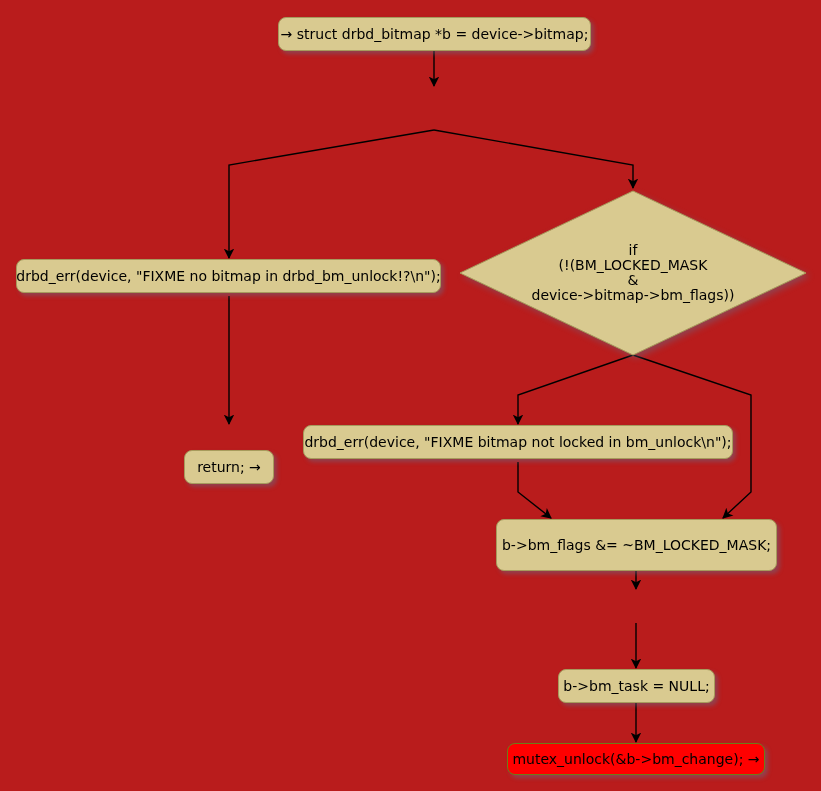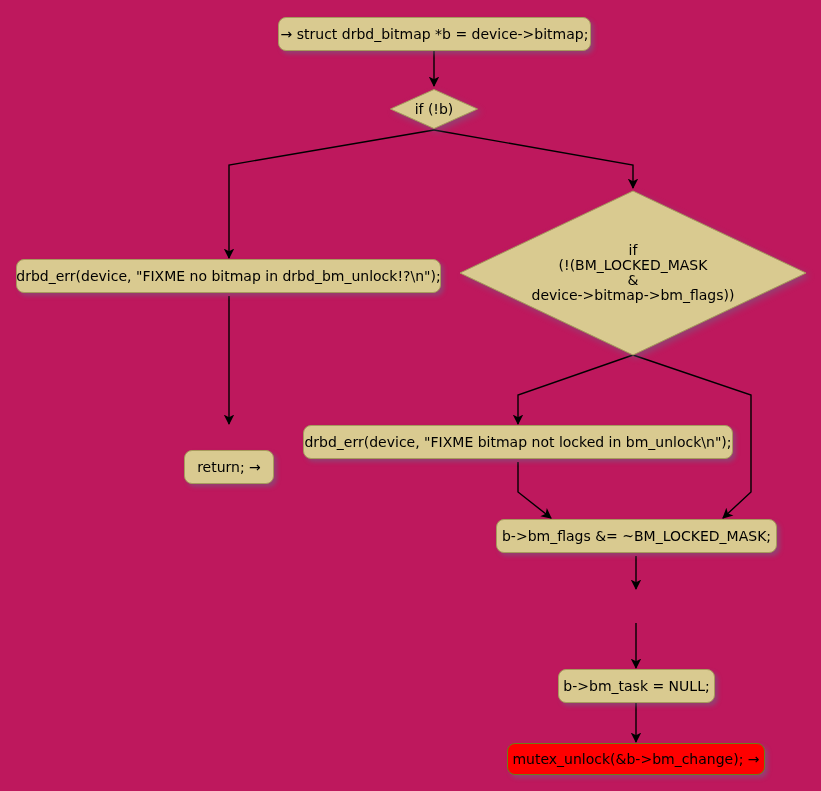--- a/index.html
+++ b/index.html
@@ -7,21 +7,21 @@
     padding: 0;
     background: #FFFFFF;
   }
   body {
     font-family: "DejaVu Sans", sans-serif;
   }
   #canvas {
     position: relative;
     width: 821px;
     height: 791px;
-    background: #be185d;
+    background: #b91c1c;
     overflow: hidden;
   }
   #edges {
     position: absolute;
     left: 0;
     top: 0;
     width: 821px;
     height: 791px;
   }
   .node {
@@ -106,26 +106,20 @@
       <path d="M 636 623 L 636 668"></path>
 
       <path d="M 636 702 L 636 742"></path>
     </g>
   </svg>
 
   <div class="node activity" style="left:278px; top:17px; width:313px; height:34px;">
     <span>→ struct drbd_bitmap *b = device-&gt;bitmap;</span>
   </div>
 
-  <div class="diamond-wrap" style="left:388px; top:87px; width:92px; height:44px;">
-    <svg width="92" height="44" viewBox="0 0 92 44">
-      <polygon points="46,2.5 89.5,22 46,41.5 2.5,22" fill="#D9CA90" stroke="#A79B5C" stroke-width="1" style="filter:drop-shadow(3px 3px 3px rgba(100,110,140,0.45));"></polygon>
-    </svg>
-    <div class="diamond-label">if (!b)</div>
-  </div>
 
   <div class="node activity" style="left:16px; top:259px; width:425px; height:34px;">
     <span>drbd_err(device, "FIXME no bitmap in drbd_bm_unlock!?\n");</span>
   </div>
 
   <div class="node activity" style="left:184px; top:450px; width:90px; height:34px;">
     <span>return; →</span>
   </div>
 
   <div class="diamond-wrap" style="left:458px; top:189px; width:350px; height:168px;">
@@ -135,21 +129,21 @@
     <div class="diamond-label">if
 (!(BM_LOCKED_MASK
 &amp;
 device-&gt;bitmap-&gt;bm_flags))</div>
   </div>
 
   <div class="node activity" style="left:303px; top:425px; width:430px; height:34px;">
     <span>drbd_err(device, "FIXME bitmap not locked in bm_unlock\n");</span>
   </div>
 
-  <div class="node activity" style="left:496px; top:519px; width:281px; height:34px;">
+  <div class="node activity" style="left:496px; top:519px; width:281px; height:52px;">
     <span>b-&gt;bm_flags &amp;= ~BM_LOCKED_MASK;</span>
   </div>
 
 
   <div class="node activity" style="left:558px; top:669px; width:157px; height:34px;">
     <span>b-&gt;bm_task = NULL;</span>
   </div>
 
   <div class="node activity terminal" style="left:507px; top:743px; width:258px; height:32px;justify-content:center;">
     <span>mutex_unlock(&amp;b-&gt;bm_change); →</span>

